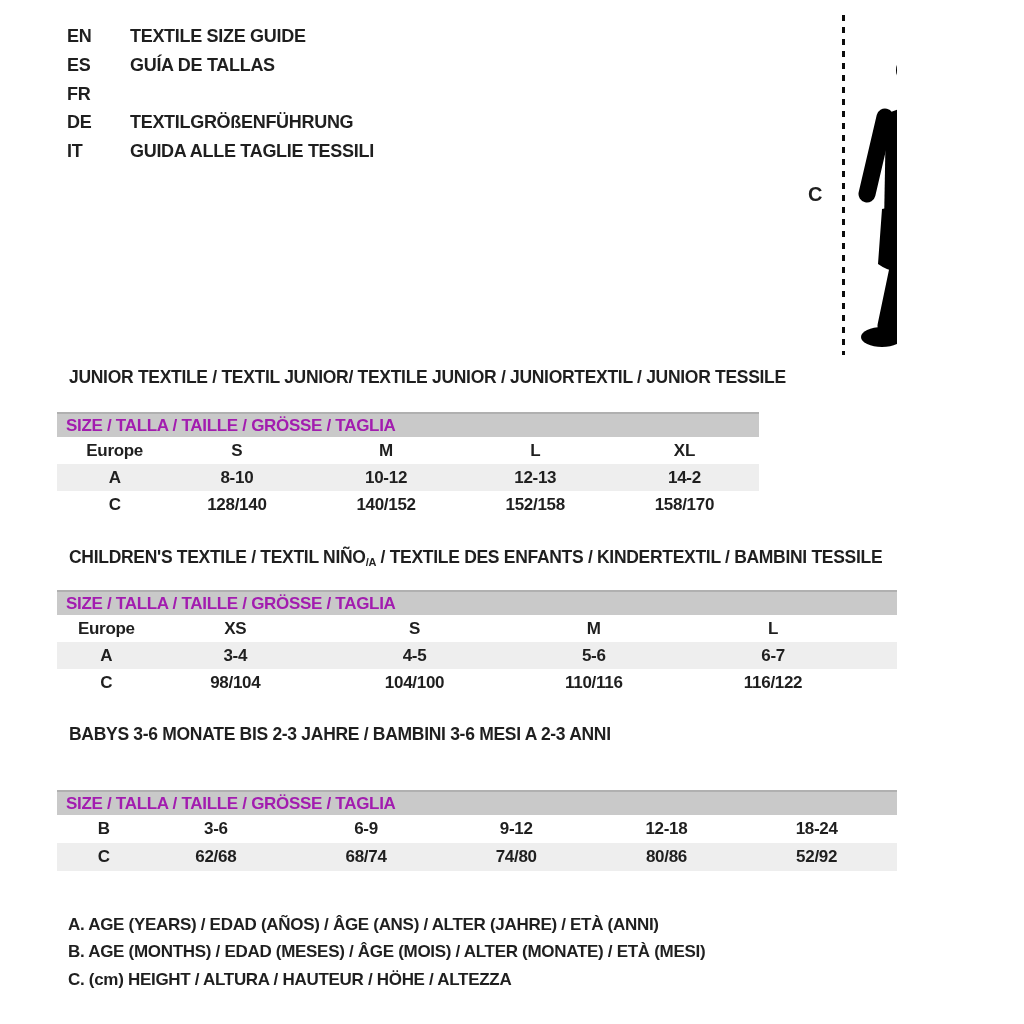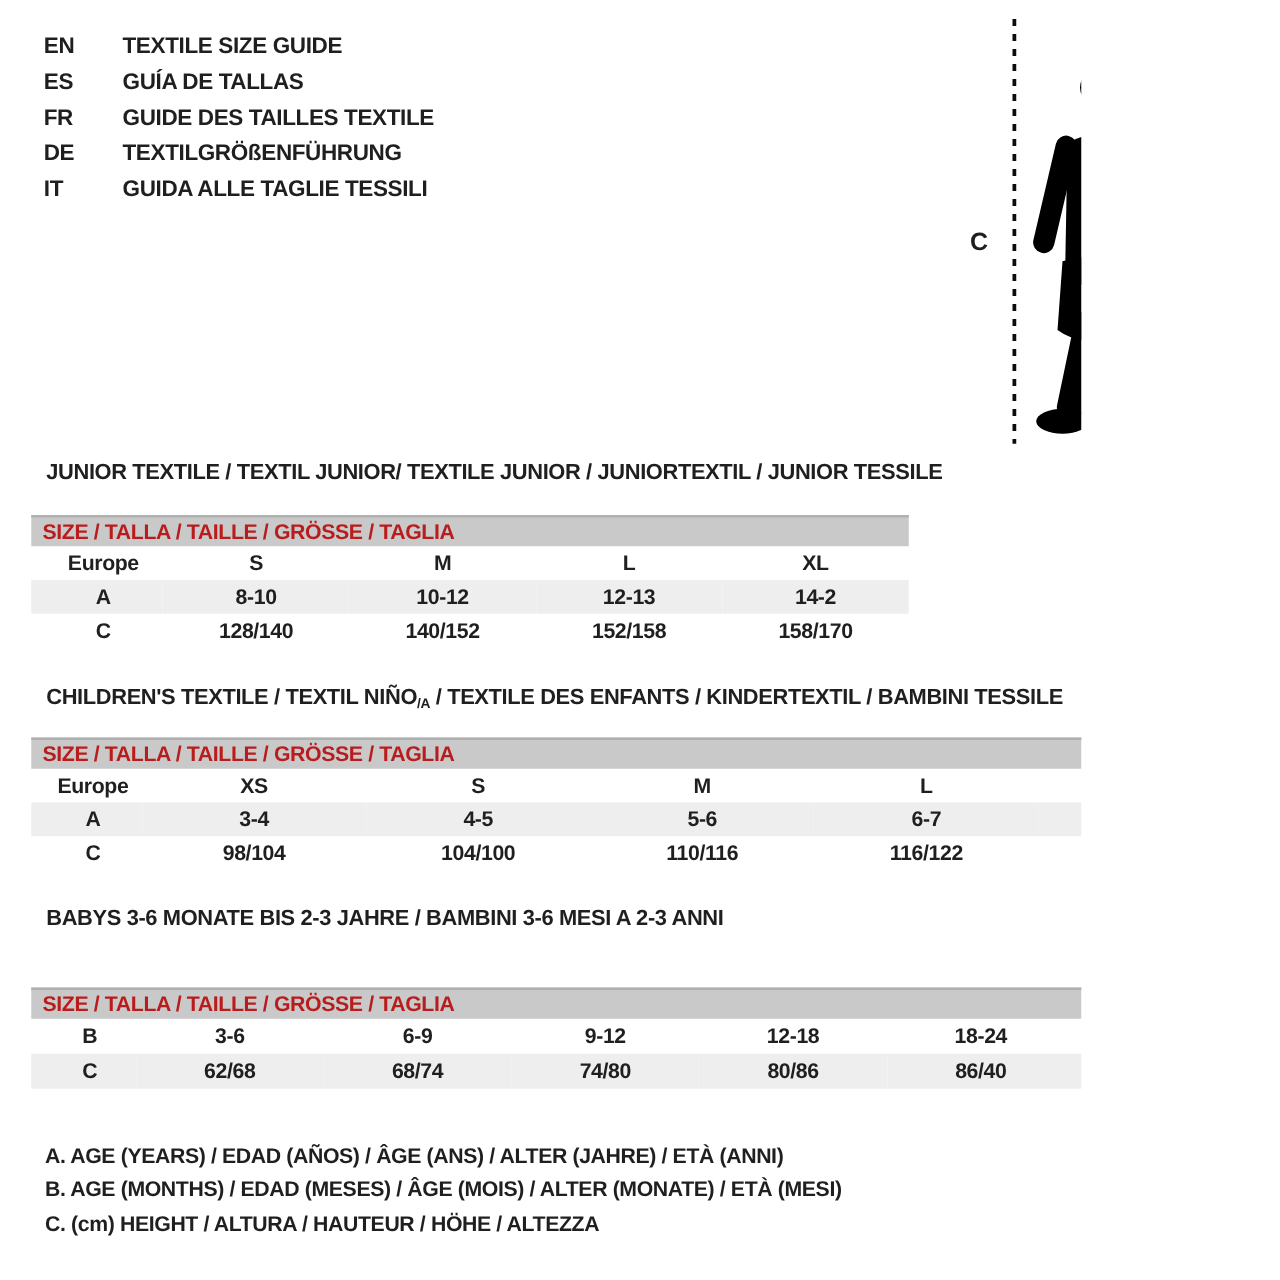--- a/index.html
+++ b/index.html
@@ -13,20 +13,21 @@
   html,body{background:#ffffff;}
   .canvas{
     position:relative;
     width:865px;height:1024px;
     background:#ffffff;
     font-family:"Liberation Sans", sans-serif;
     font-weight:700;
     color:var(--text);
     letter-spacing:-0.3px;
     overflow:hidden;
+    margin-left:32px;
   }
   
   .lang-list{position:absolute;left:35px;top:22px;}
   .lang-row{display:flex;line-height:28.8px;font-size:18px;}
   .lang-code{width:63px;}
   
   .measure-line{
     position:absolute;left:810px;top:15px;width:3px;height:340px;
     background:repeating-linear-gradient(to bottom,#0c0c0c 0 6px,transparent 6px 12px);
   }
@@ -34,21 +35,21 @@
   .figure-svg{position:absolute;left:826px;top:14px;}
   
   .sec-title{position:absolute;left:37px;font-size:17.5px;white-space:nowrap;}
   .sec-title sub{font-size:11px;vertical-align:-3px;letter-spacing:-0.3px;}
   .two-line{line-height:25.5px;}
   
   .tbl-wrap{position:absolute;left:25px;}
   .size-bar{
     height:25px;line-height:23px;background:var(--header_bar);
     border-top:2px solid var(--header_bar_edge);
-    padding-left:9px;font-size:17px;color:#b91c1c;
+    padding-left:9px;font-size:17px;color:#a21caf;
   }
   table{width:100%;border-collapse:collapse;table-layout:fixed;}
   td{font-size:17px;white-space:nowrap;overflow:visible;}
   tr{height:27px;}
   .t3 tr{height:28px;}
   tr:nth-child(2){background:var(--row_alt);}
   td.lab{padding-left:10px;text-align:center;}
   td.c{text-align:center;}
   
   .footnotes{position:absolute;left:36px;top:911px;font-size:17px;line-height:27.4px;white-space:nowrap;}
@@ -62,21 +63,20 @@
     <div class="lang-row">
       <span class="lang-code">EN</span>
       <span>TEXTILE SIZE GUIDE</span>
     </div>
     <div class="lang-row">
       <span class="lang-code">ES</span>
       <span>GUÍA DE TALLAS</span>
     </div>
     <div class="lang-row">
       <span class="lang-code">FR</span>
-      <span>GUIDE DES TAILLES TEXTILE</span>
     </div>
     <div class="lang-row">
       <span class="lang-code">DE</span>
       <span>TEXTILGRÖßENFÜHRUNG</span>
     </div>
     <div class="lang-row">
       <span class="lang-code">IT</span>
       <span>GUIDA ALLE TAGLIE TESSILI</span>
     </div>
   </div>
@@ -202,21 +202,21 @@
           <td class="c">12-18</td>
           <td class="c">18-24</td>
           <td class="c">24-36</td>
         </tr>
         <tr>
           <td class="lab">C</td>
           <td class="c">62/68</td>
           <td class="c">68/74</td>
           <td class="c">74/80</td>
           <td class="c">80/86</td>
-          <td class="c">86/40</td>
+          <td class="c">52/92</td>
           <td class="c">92/98</td>
         </tr>
       </tbody>
     </table>
   </div>
 
   <div class="footnotes">
     <div>A. AGE (YEARS) / EDAD (AÑOS) / ÂGE (ANS) / ALTER (JAHRE) / ETÀ (ANNI)</div>
     <div>B. AGE (MONTHS) / EDAD (MESES) / ÂGE (MOIS) / ALTER (MONATE) / ETÀ (MESI)</div>
     <div>C. (cm) HEIGHT / ALTURA / HAUTEUR / HÖHE / ALTEZZA</div>

